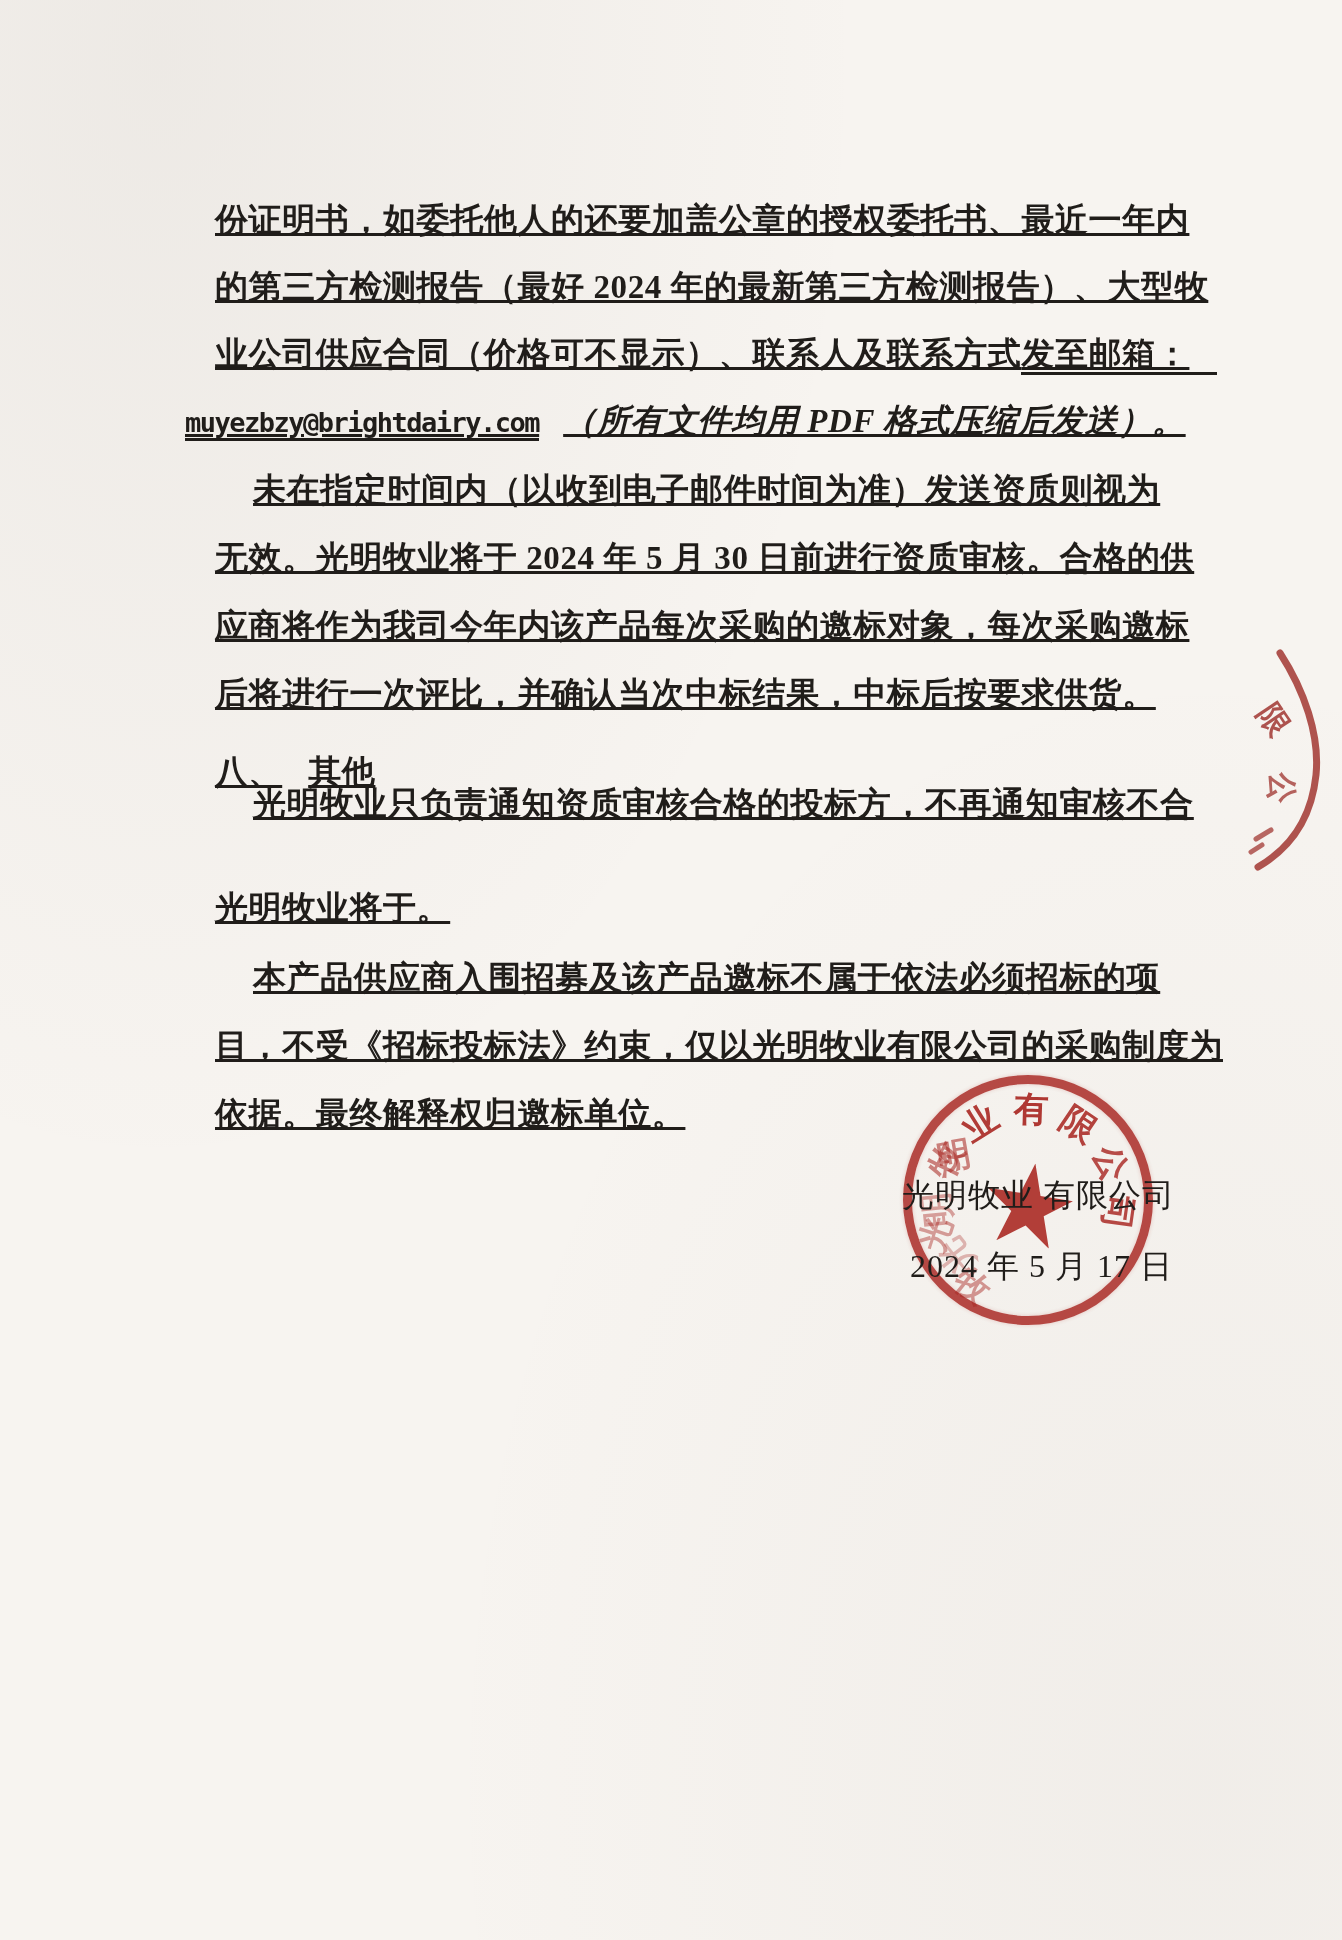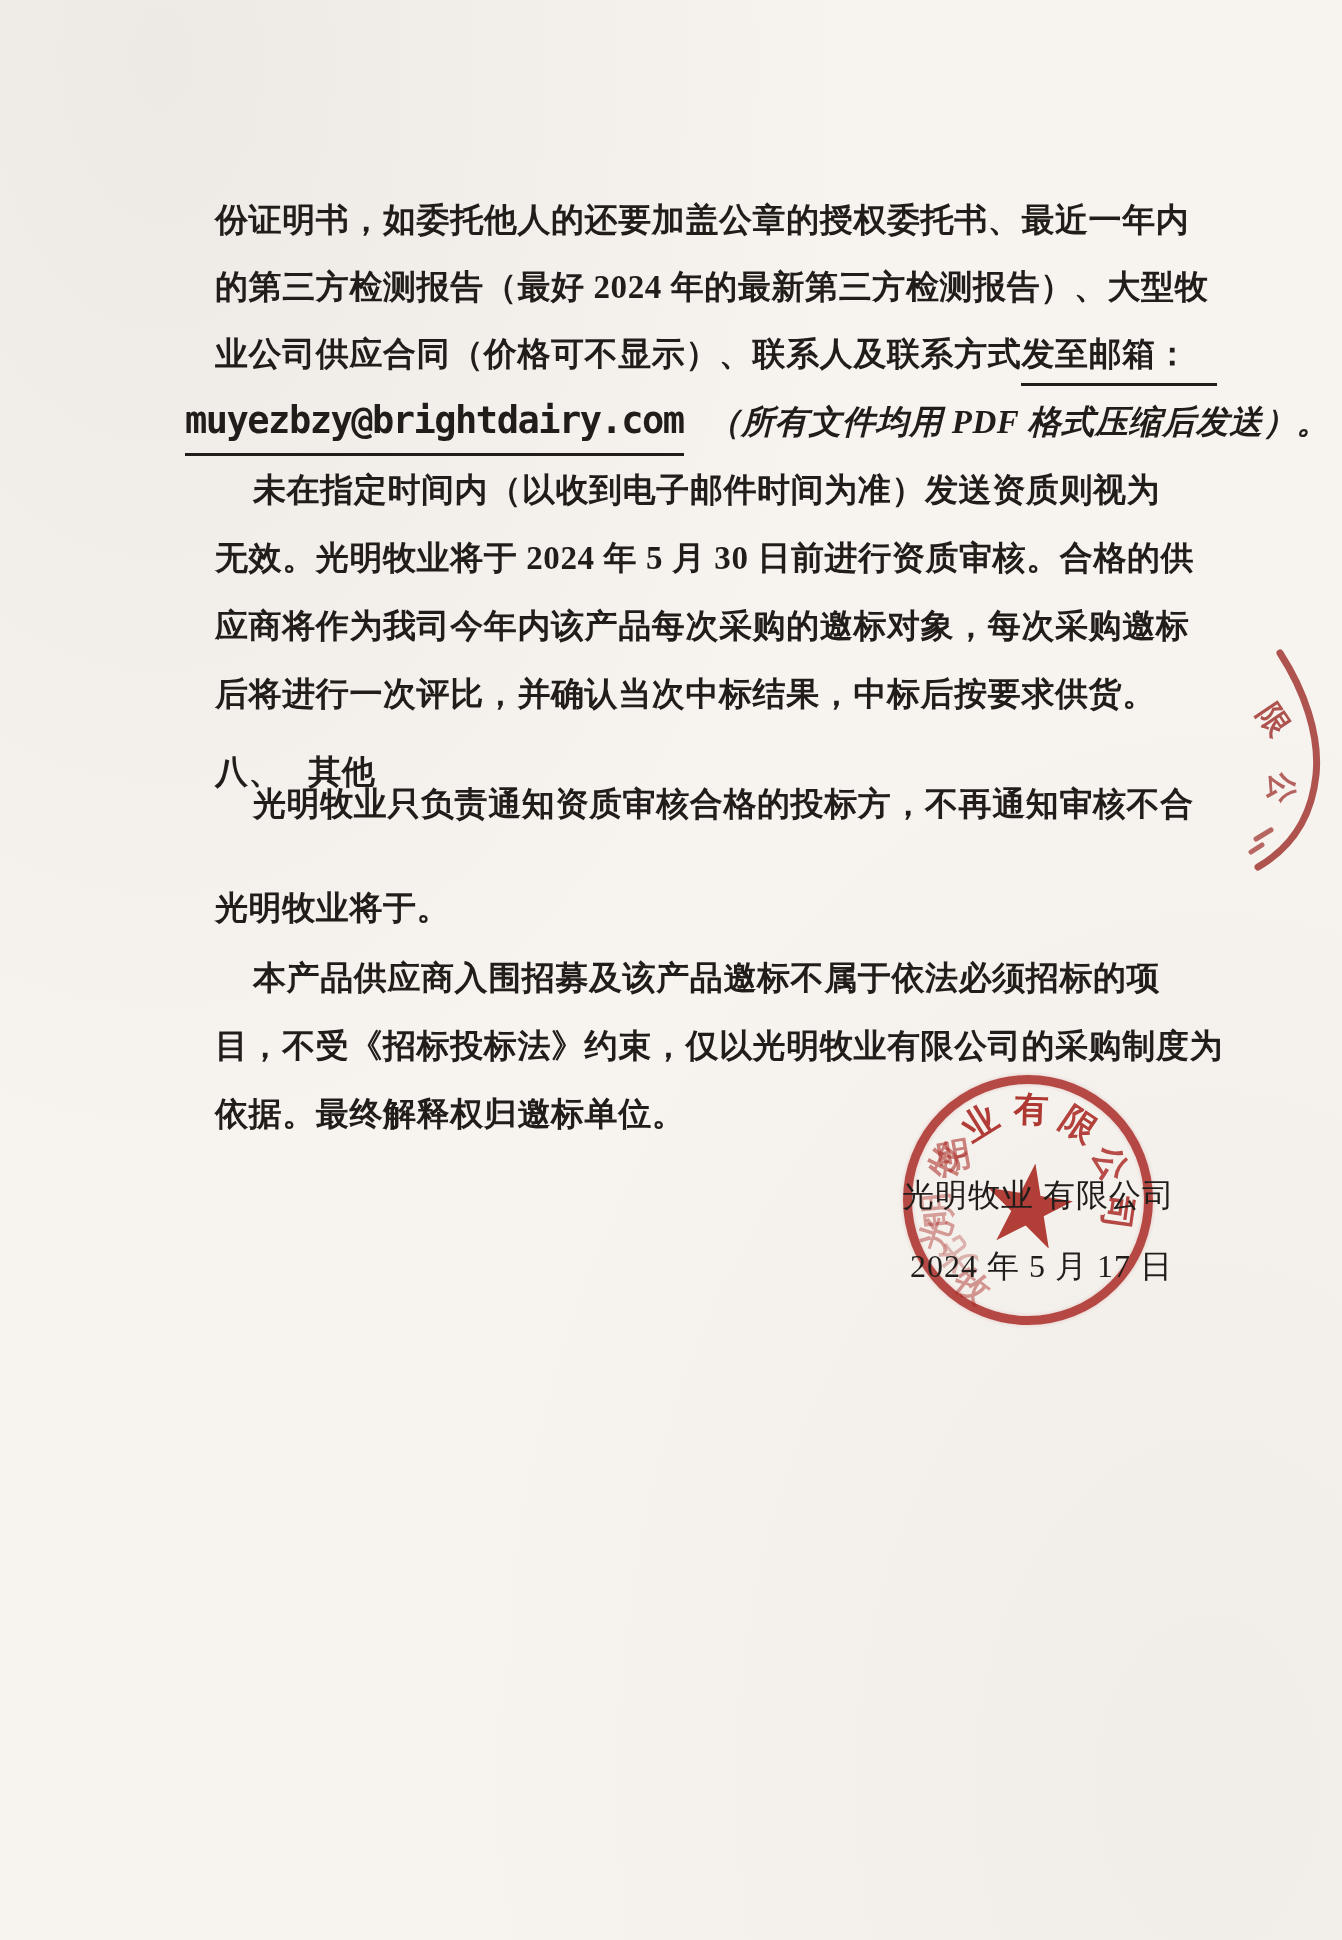--- a/index.html
+++ b/index.html
@@ -11,31 +11,31 @@
     position:absolute; inset:0;
     background:
       radial-gradient(ellipse at 12% 3%, rgba(120,110,100,0.08), transparent 42%),
       radial-gradient(ellipse at 90% 92%, rgba(120,110,100,0.05), transparent 45%),
       var(--paper,#f7f4f0);
   }
   .line {
     position:absolute; left:215px; height:46px;
     font-size:33px; line-height:44px; letter-spacing:0.6px;
     white-space:nowrap; color:var(--ink,#201d1a);
-    font-weight:600; z-index:5;
+    font-weight:600; z-index:5;text-decoration:underline;
   }
   .ind { text-indent:38px; }
   .heading { font-weight:800; }
   .heading .h-title { margin-left:26px; }
-  .ul { border-bottom:3px solid var(--ink,#201d1a); padding-bottom:11px; }
+  .ul { border-bottom:3px solid var(--ink,#201d1a); padding-bottom:0; }
   .ul-trail { padding-right:28px; }
   .email-line { left:185px; }
   .email {
     font-family:"DejaVu Sans Mono","Liberation Mono",monospace;
-    font-size:37px; letter-spacing:-1.5px; font-weight:700;
+    font-size:27px; letter-spacing:-1.5px; font-weight:700;
   }
   .note { font-style:italic; font-weight:700; margin-left:24px; }
   .sig { position:absolute; white-space:nowrap; color:var(--ink,#201d1a);
     font-size:32px; font-weight:400; letter-spacing:1px; z-index:6; }
 
   
   .seal { position:absolute; left:903px; top:1075px; width:250px; height:250px; z-index:3; }
   .seal .ring {
     position:absolute; inset:0; border-radius:50%;
     border:9px solid var(--stamp_red,#a8241f); opacity:0.82;

